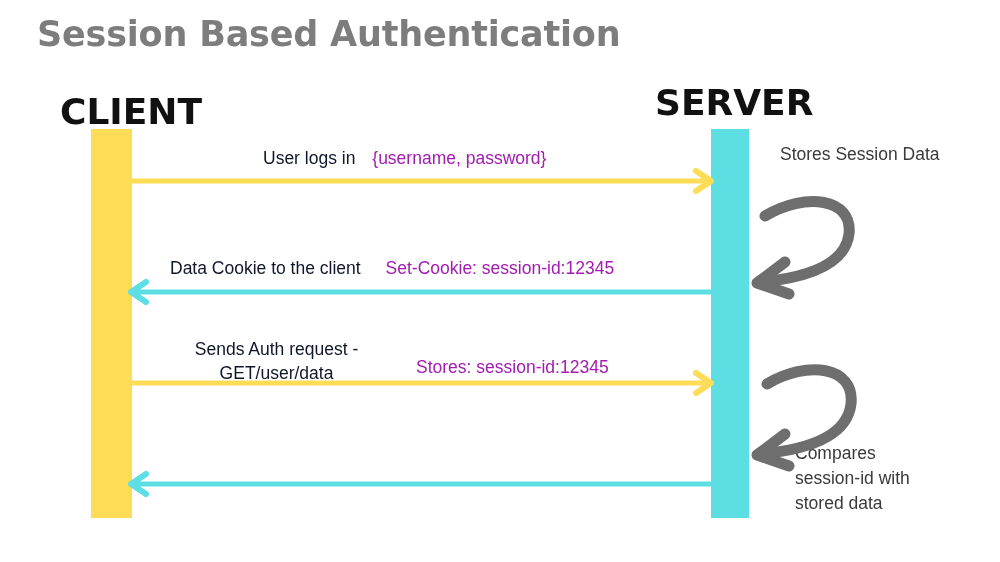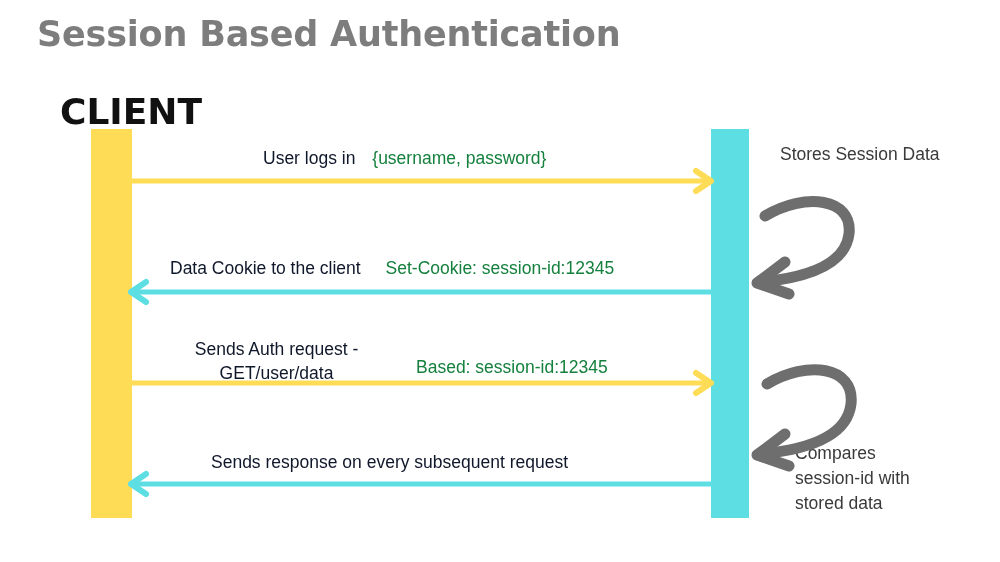--- a/index.html
+++ b/index.html
@@ -71,21 +71,21 @@
 
   
   .msg-label {
     position: absolute;
     font-size: 17.5px;
     color: #3a3a3a;
     white-space: nowrap;
     line-height: 24px;
   }
   .msg-label .plain { color: #0f172a; }
-  .msg-label .code  { color: #15803d; }
+  .msg-label .code  { color: #a21caf; }
   .center-2line { text-align: center; }
 
   
   .note {
     position: absolute;
     font-size: 17.5px;
     color: #3a3a3a;
     line-height: 25px;
     text-align: left;
     white-space: nowrap;
@@ -97,20 +97,21 @@
   .curve-arrow svg { display: block; overflow: visible; }
 </style>
 </head>
 <body>
 
 <div id="canvas">
 
   <div class="diagram-title">Session Based Authentication</div>
 
   <div class="lane-header" id="client-header">CLIENT</div>
+  <div class="lane-header" id="server-header">SERVER</div>
 
   <div class="lane-bar" id="client-bar"></div>
   <div class="lane-bar" id="server-bar"></div>
 
   <div class="msg-label" style="left:263px; top:146px;">
     <span class="plain">User logs in</span>
     <span class="code" style="margin-left:12px;">{username, password}</span>
   </div>
   <div class="msg-arrow" style="left:131px; top:170px; width:585px;">
     <svg width="585" height="22" viewBox="0 0 585 22">
@@ -128,32 +129,29 @@
       <line x1="6" y1="11" x2="588" y2="11" stroke="#5DDEE3" stroke-width="5"></line>
       <polyline points="20,1 5,11 20,21" fill="none" stroke="#5DDEE3" stroke-width="6" stroke-linecap="round" stroke-linejoin="round"></polyline>
     </svg>
   </div>
 
   <div class="msg-label center-2line" style="left:179px; top:337px; width:195px;">
     <div class="plain">Sends Auth request -</div>
     <div class="plain">GET/user/data</div>
   </div>
   <div class="msg-label" style="left:416px; top:355px;">
-    <span class="code">Based: session-id:12345</span>
+    <span class="code">Stores: session-id:12345</span>
   </div>
   <div class="msg-arrow" style="left:131px; top:372px; width:585px;">
     <svg width="585" height="22" viewBox="0 0 585 22">
       <line x1="0" y1="11" x2="578" y2="11" stroke="#FEDC56" stroke-width="5"></line>
       <polyline points="565,1 580,11 565,21" fill="none" stroke="#FEDC56" stroke-width="6" stroke-linecap="round" stroke-linejoin="round"></polyline>
     </svg>
   </div>
 
-  <div class="msg-label" style="left:211px; top:450px;">
-    <span class="plain">Sends response on every subsequent request</span>
-  </div>
   <div class="msg-arrow" style="left:126px; top:473px; width:590px;">
     <svg width="590" height="22" viewBox="0 0 590 22">
       <line x1="6" y1="11" x2="588" y2="11" stroke="#5DDEE3" stroke-width="5"></line>
       <polyline points="20,1 5,11 20,21" fill="none" stroke="#5DDEE3" stroke-width="6" stroke-linecap="round" stroke-linejoin="round"></polyline>
     </svg>
   </div>
 
   <div class="note" style="left:780px; top:142px; width:210px;">
     <div>Stores Session Data</div>
   </div>

